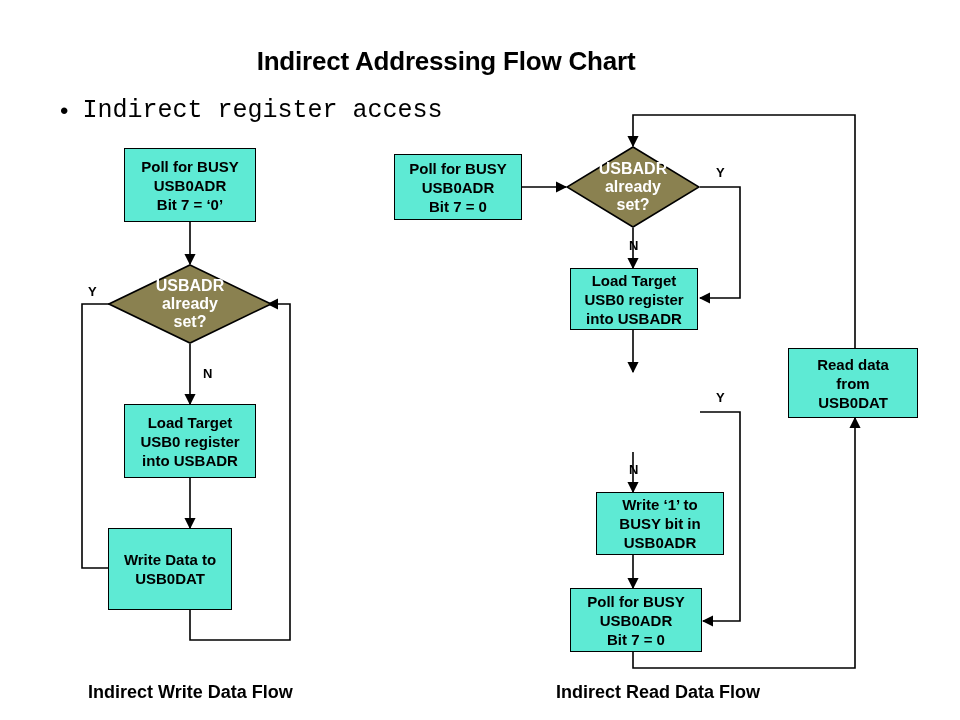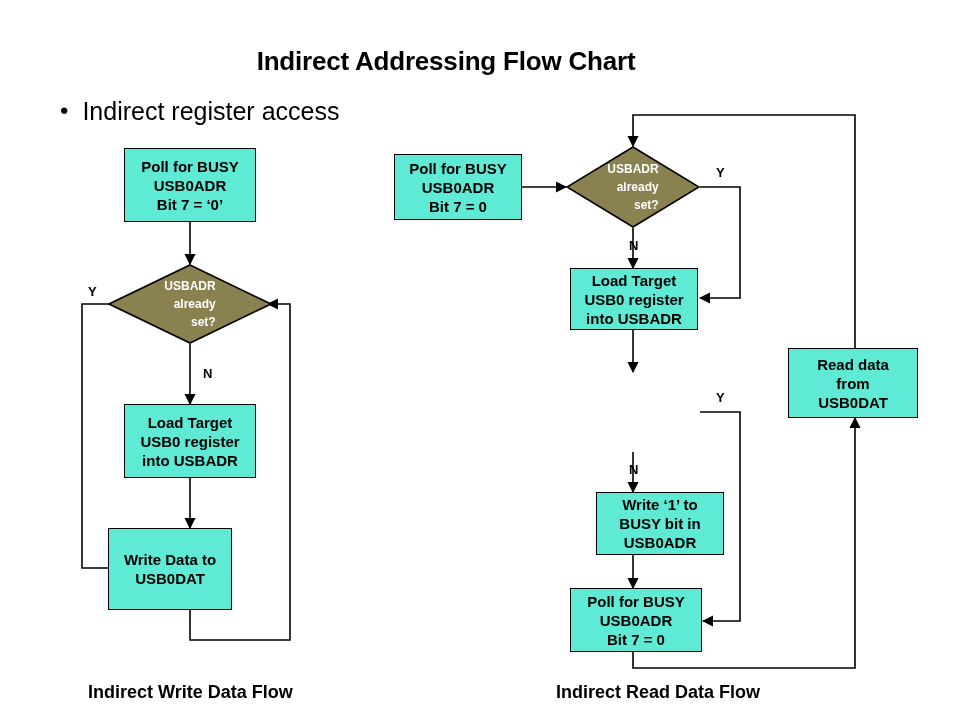--- a/index.html
+++ b/index.html
@@ -38,20 +38,21 @@
     align-items: flex-start;
     gap: 14px;
   }
   .bullet-dot {
     font-size: 24px;
     line-height: 30px;
   }
   .bullet-text {
     font-size: 25px;
     line-height: 30px;
+    font-family: Liberation Mono, monospace;
   }
   .caption {
     position: absolute;
     font-size: 18px;
     font-weight: bold;
     white-space: nowrap;
   }
   #caption-write { left: 88px; top: 682px; }
   #caption-read  { left: 556px; top: 682px; }
 
@@ -88,23 +89,23 @@
     height: 100%;
   }
   .decision-label {
     position: absolute;
     left: 0; top: 0;
     width: 100%;
     height: 100%;
     display: flex;
     align-items: center;
     justify-content: center;
-    text-align: right;
+    text-align: center;
     color: #ffffff;
-    font-size: 12px;
+    font-size: 16px;
     font-weight: bold;
     line-height: 18px;
     pointer-events: none;
   }
   .branch-label {
     position: absolute;
     font-size: 13px;
     font-weight: bold;
     color: #000000;
   }

